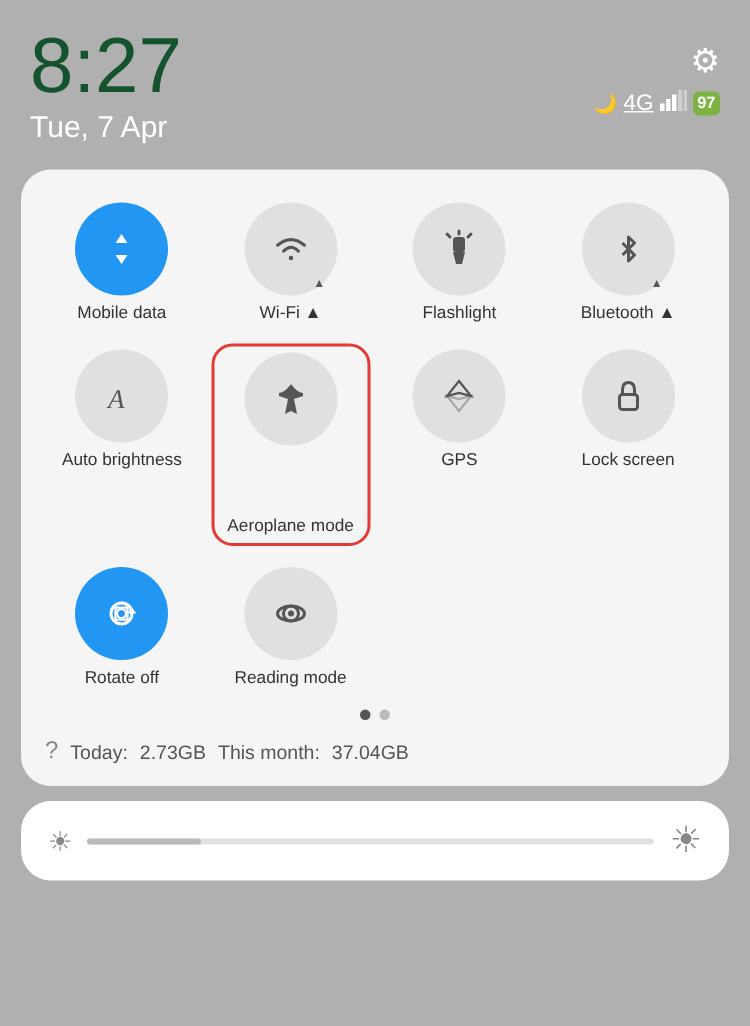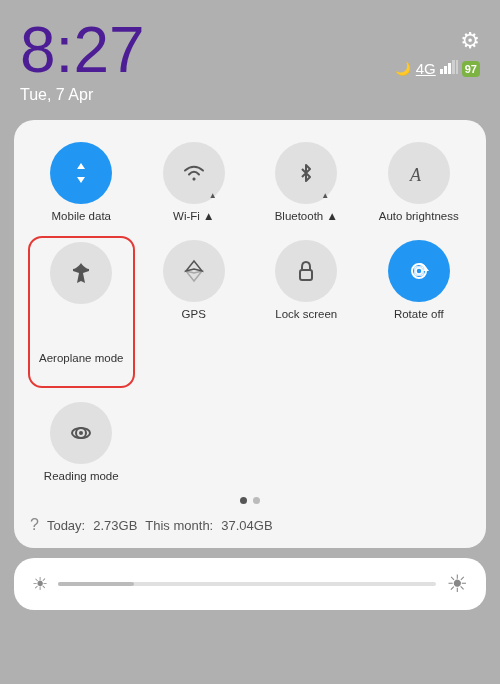--- a/index.html
+++ b/index.html
@@ -13,28 +13,28 @@
     }
 
     .status-bar {
       display: flex;
       justify-content: space-between;
       align-items: flex-start;
       padding: 18px 20px 8px 20px;
     }
 
     .time {
-      font-size: 64px;
+      font-size: 52px;
       font-weight: 300;
-      color: #4c1d95;
+      color: #14532d;
       line-height: 1;
     }
 
     .date {
-      font-size: 16px;
+      font-size: 20px;
       color: #fff;
       margin-top: 4px;
     }
 
     .status-right {
       display: flex;
       flex-direction: column;
       align-items: flex-end;
       padding-top: 10px;
       gap: 6px;
@@ -109,21 +109,21 @@
     .tile-label {
       font-size: 11.5px;
       color: #333;
       text-align: center;
       line-height: 1.2;
     }
 
     .tile-wrapper-highlighted {
       border: 2.5px solid #e53935;
       border-radius: 14px;
-      padding: 4px 2px 20px 2px;
+      padding: 4px 2px 3px 2px;
       gap: 48px;
     }
 
     .tile-wrapper-plain {
       padding: 4px 2px 2px 2px;
     }
 
     .dots {
       display: flex;
       justify-content: center;
@@ -244,20 +244,32 @@
           <path d="M14 20 L14 20" stroke="#555" stroke-width="2.5" stroke-linecap="round"></path>
           <circle cx="14" cy="20" r="1.5" fill="#555"></circle>
           <path d="M9 15.5 Q14 10 19 15.5" stroke="#555" stroke-width="2" fill="none" stroke-linecap="round"></path>
           <path d="M5 11.5 Q14 4 23 11.5" stroke="#555" stroke-width="2" fill="none" stroke-linecap="round"></path>
         </svg>
         <span class="small-arrow" style="position:absolute;bottom:4px;right:8px;font-size:8px;color:#555;">▲</span>
       </div>
       <span class="tile-label">Wi-Fi ▲</span>
     </div>
 
+    <div class="tile tile-wrapper-plain">
+      <div class="tile-circle">
+        <svg class="icon-svg" viewBox="0 0 28 28" fill="none">
+          <rect x="10" y="6" width="8" height="10" rx="2" fill="#555"></rect>
+          <polygon points="10,16 18,16 16,24 12,24" fill="#555"></polygon>
+          <line x1="14" y1="4" x2="14" y2="2" stroke="#555" stroke-width="2" stroke-linecap="round"></line>
+          <line x1="8" y1="6" x2="6" y2="4" stroke="#555" stroke-width="2" stroke-linecap="round"></line>
+          <line x1="20" y1="6" x2="22" y2="4" stroke="#555" stroke-width="2" stroke-linecap="round"></line>
+        </svg>
+      </div>
+      <span class="tile-label">Flashlight</span>
+    </div>
 
 
 
     <div class="tile tile-wrapper-plain">
       <div class="tile-circle" style="position:relative;">
         <svg class="icon-svg" viewBox="0 0 28 28" fill="none">
           <path d="M10 10 L18 18 L14 22 L14 6 L18 10 L10 18" stroke="#555" stroke-width="2" fill="none" stroke-linejoin="round"></path>
         </svg>
         <span style="position:absolute;bottom:4px;right:8px;font-size:8px;color:#555;">▲</span>
       </div>

